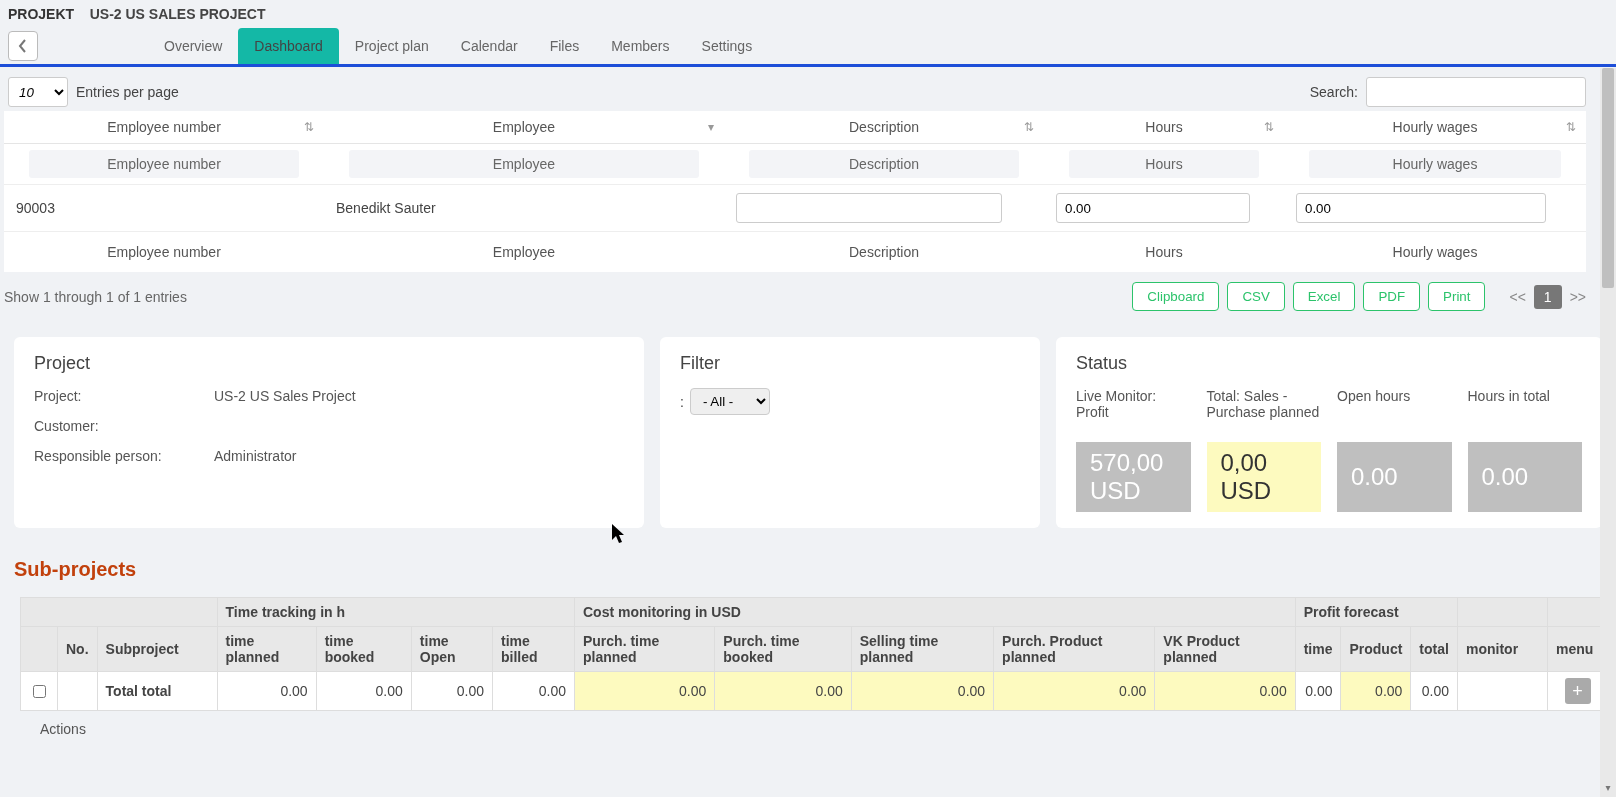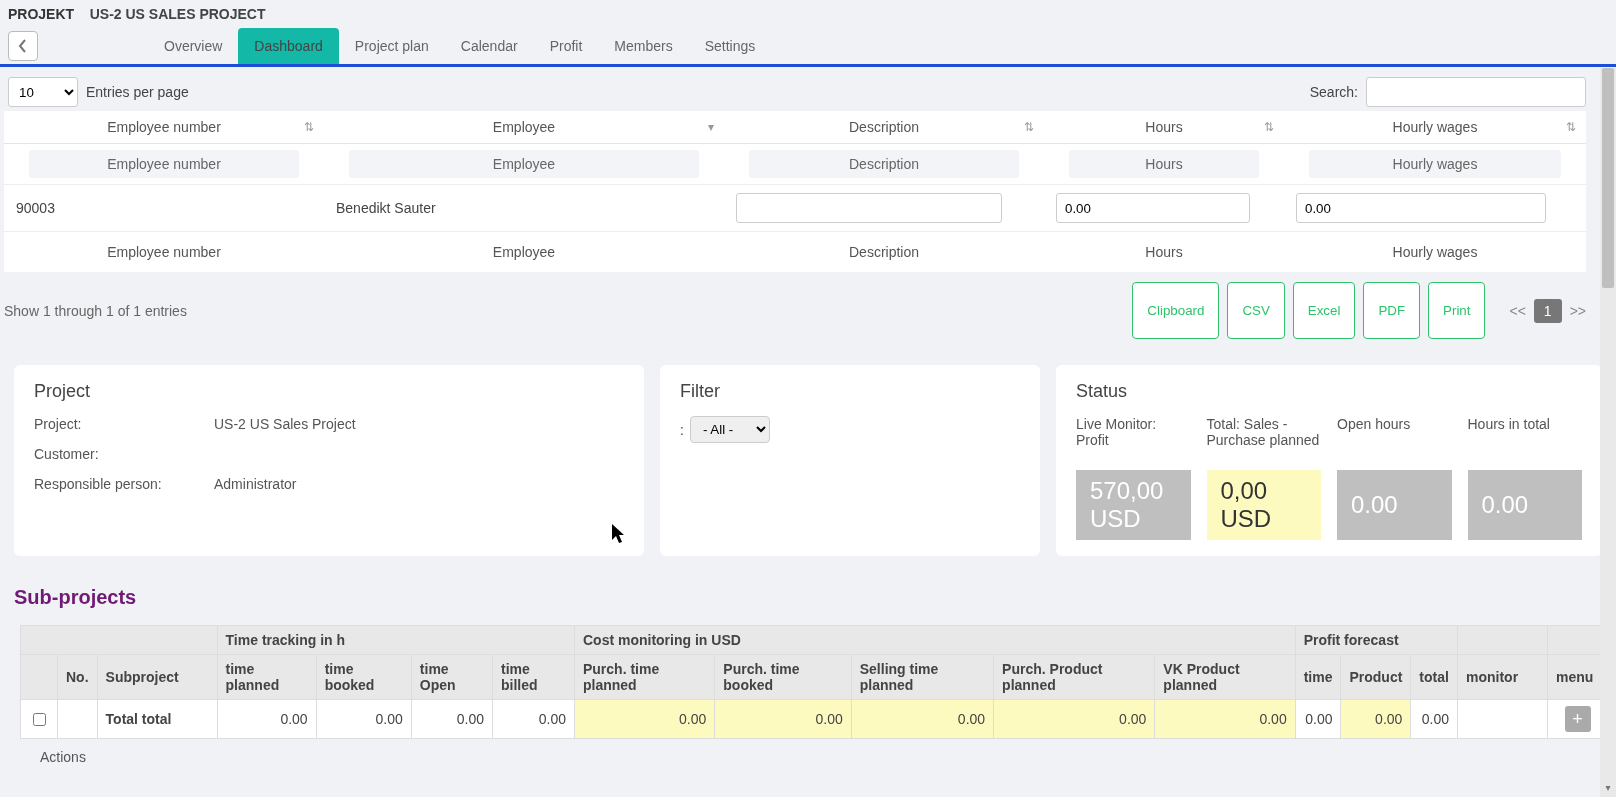--- a/index.html
+++ b/index.html
@@ -47,22 +47,22 @@
   }
   .tab.active { background: #14b8a6; color: #444; }
   .controls {
     display: flex; align-items: center; justify-content: space-between;
     padding: 10px 30px 4px 8px;
   }
   .entries {
     display: flex; align-items: center; gap: 8px;
   }
   .entries select {
-    width: 70px; height: 30px; border: 1px solid #ccc; border-radius: 3px;
-    padding: 2px 6px; background: #fff;
+    width: 60px; height: 30px; border: 1px solid #ccc; border-radius: 3px;
+    padding: 2px 6px; background: #fff; font-style: italic;
   }
   .searchwrap { display: flex; align-items: center; gap: 8px; }
   .searchwrap input {
     width: 220px; height: 30px; border: 1px solid #ccc; border-radius: 3px;
     padding: 2px 8px; background: #fff;
   }
   .datagrid { margin: 0 30px 0 4px; }
   .gridrow {
     display: grid;
     grid-template-columns: 320px 400px 320px 240px 1fr;
@@ -112,21 +112,21 @@
   }
   .footrow > div { text-align:center; color:#555; padding: 4px 0;}
   .tablefooter {
     display:flex; align-items:center; justify-content:space-between;
     padding: 10px 30px 10px 4px;
     color:#666;
   }
   .exportbtns { display:flex; gap:8px; align-items:center;}
   .gbtn {
     border:1px solid #2cc36b; color:#2cc36b; background:#fff;
-    padding:20px 14px; border-radius:4px; cursor:pointer;
+    padding:6px 14px; border-radius:4px; cursor:pointer;
   }
   .pager { display:flex; gap:8px; align-items:center; color:#888;}
   .pager .cur { background:#777; color:#fff; padding:4px 10px; border-radius:3px;}
   .panels { display:flex; gap:16px; padding: 16px 14px 0 14px; }
   .panel { background:#fff; border-radius:6px; padding: 16px 20px; }
   .panel.project { flex: 0 0 630px; }
   .panel.filter { flex: 0 0 380px; }
   .panel.status { flex: 1; }
   .panel h3 { margin: 0 0 14px 0; font-weight: 500; font-size: 18px; color:#444;}
   .kv { display:grid; grid-template-columns: 180px 1fr; row-gap: 14px; color:#555;}
@@ -134,21 +134,21 @@
   .statgrid { display:flex; gap:16px; }
   .statcol { flex:1; display:flex; flex-direction:column; gap:6px;}
   .statlabel { font-size:14px; color:#555; min-height: 48px;}
   .statbox {
     height: 70px; display:flex; align-items:center; justify-content:flex-start;
     padding: 0 14px; font-size: 24px; font-weight:400; border-radius:0;
   }
   .graybox { background:#bfbfbf; color:#fff; }
   .yellowbox { background:#fdfabf; color:#333; }
   .subsection { padding: 30px 14px 10px 14px;}
-  .subsection h2 { margin:0 0 16px 0; font-size:20px; color:#701a75;}
+  .subsection h2 { margin:0 0 16px 0; font-size:20px; color:#c2410c;}
   table.sptable {
     width: calc(100% - 0px);
     border-collapse: collapse;
     margin: 0 0 0 6px;
   }
   table.sptable th, table.sptable td {
     border: 1px solid #ddd;
     padding: 6px 8px;
     font-size: 14px;
     background:#e8e8e8;
@@ -194,21 +194,21 @@
   <button class="back-btn">
     <svg width="10" height="14" viewBox="0 0 10 14">
         <path d="M7 1 L2 7 L7 13" stroke="#777" stroke-width="2" fill="none"></path>
       </svg>
   </button>
   <div class="tabs">
     <div class="tab">Overview</div>
     <div class="tab active">Dashboard</div>
     <div class="tab">Project plan</div>
     <div class="tab">Calendar</div>
-    <div class="tab">Profit</div>
+    <div class="tab">Files</div>
     <div class="tab">Members</div>
     <div class="tab">Settings</div>
   </div>
 </div>
 
 <div class="controls">
   <div class="entries">
     <select>
       <option>10</option>
     </select>

